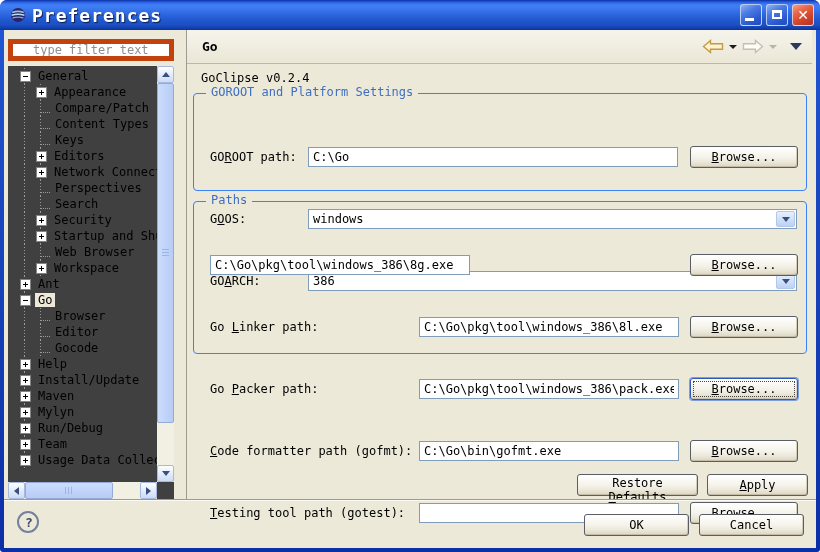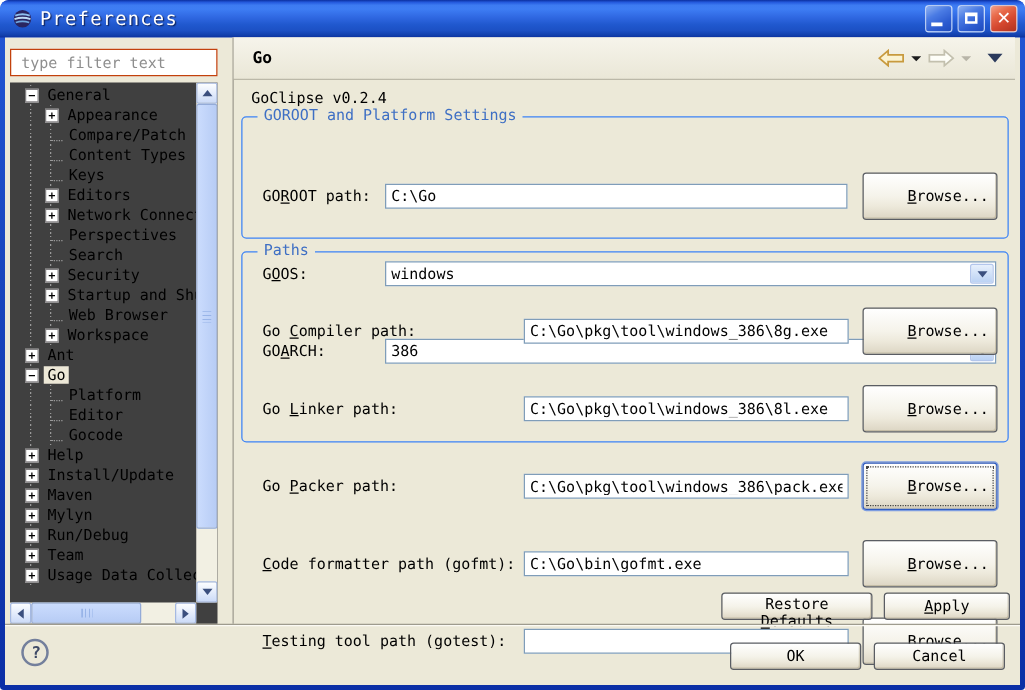--- a/index.html
+++ b/index.html
@@ -10,40 +10,40 @@
   }
   u{text-decoration:underline;text-underline-offset:1px;}
 
   
   .window{position:absolute;inset:0;border-radius:7px 7px 3px 3px;overflow:hidden;
     background:linear-gradient(180deg,#2257D6 0%,#1946BE 40%,#0B2FA6 100%);}
   .titlebar{position:absolute;top:0;left:0;right:0;height:30px;
     background:linear-gradient(180deg,#0B2FA0 0%,#2359DD 6%,#3D7BF2 14%,#3E7DF4 24%,#2E66E0 48%,#2058CE 66%,#1C50C4 82%,#1240AC 94%,#0B2F9E 100%);
     display:flex;align-items:center;}
   .app-icon{width:16px;height:16px;margin:0 6px 0 10px;flex:none;}
-  .title-text{color:#fff;font-weight:normal;font-size:15px;letter-spacing:1px;
+  .title-text{color:#fff;font-weight:bold;font-size:18px;letter-spacing:1px;
     text-shadow:1px 1px 1px rgba(0,0,20,.65);}
   .winbtns{margin-left:auto;display:flex;gap:4px;padding-right:6px;}
   .wbtn{width:22px;height:22px;border-radius:3px;position:relative;cursor:pointer;
     border:1px solid rgba(230,240,255,.75);box-sizing:border-box;}
   .wbtn.minmax{background:linear-gradient(150deg,#8FB2F2 0%,#4A7BE4 35%,#2C5BD0 70%,#1E4BBE 100%);}
   .wbtn.close{background:linear-gradient(150deg,#F5A088 0%,#E86A4A 30%,#D5482F 60%,#B03220 100%);}
   .g-min{position:absolute;left:4px;bottom:4px;width:9px;height:3px;background:#fff;}
   .g-max{position:absolute;left:5px;top:5px;width:10px;height:9px;box-sizing:border-box;
     border:2px solid #fff;border-top-width:3px;background:transparent;}
   .g-close{position:absolute;inset:0;color:#fff;font-weight:bold;font-size:14px;
     line-height:20px;text-align:center;font-family:"DejaVu Sans",sans-serif;}
 
   
   .dlg-body{position:absolute;left:4px;right:4px;top:30px;bottom:4px;background:#ECE9D8;}
 
   
   .filter{position:absolute;left:4px;top:9px;width:166px;height:22px;box-sizing:border-box;
-    border:1px solid #c2410c;background:#fff;font:12px "DejaVu Sans Mono",monospace;
-    padding:0 8px;color:#0f172a;}
+    border:5px solid #c2410c;background:#fff;font:12px "DejaVu Sans Mono",monospace;
+    padding:0 20px;color:#0f172a;}
   .filter::placeholder{color:#8e8e8e;}
   .tree{position:absolute;left:4px;top:36px;width:166px;height:433px;background:#404040;overflow:hidden;}
   .tree-rows{position:absolute;left:0;top:2px;right:17px;bottom:17px;overflow:hidden;}
   .trow{display:flex;align-items:center;height:16px;white-space:nowrap;
     background-repeat:no-repeat;cursor:default;}
   .trow{background-image:repeating-linear-gradient(180deg,#9a9a9a 0 1px,transparent 1px 3px);
     background-size:1px 16px;background-position:16px 0;}
   .trow.lvl1{background-image:
       repeating-linear-gradient(180deg,#9a9a9a 0 1px,transparent 1px 3px),
       repeating-linear-gradient(180deg,#9a9a9a 0 1px,transparent 1px 3px);
@@ -111,21 +111,21 @@
     border:1px solid #7F9DB9;background:#fff;align-items:stretch;}
   .combo-val{flex:1;padding:1px 4px;line-height:16px;overflow:hidden;}
   .combo-btn{flex:none;width:17px;margin:1px;border:1px solid #B3C6EC;border-radius:2px;
     background:linear-gradient(180deg,#E7F0FC,#BBD2F4);
     display:flex;align-items:center;justify-content:center;cursor:pointer;}
 
   .btn{box-sizing:border-box;border:1px solid #5A5D63;border-radius:3px;
     background:linear-gradient(180deg,#FFFFFF 0%,#F5F3EA 50%,#EDE9DB 72%,#DCD5C3 100%);
     font:12px "DejaVu Sans Mono",monospace;color:#000;cursor:pointer;
     box-shadow:inset -1px -1px 0 rgba(160,150,120,.4);}
-  .browse{flex:none;width:108px;height:38px;margin-left:auto;margin-right:8px;text-align:right;}
+  .browse{flex:none;width:108px;height:22px;margin-left:auto;margin-right:8px;}
   .btn.focused{border:1px solid #2F5BC0;box-shadow:0 0 0 1px #7C9CE0, inset -1px -1px 0 rgba(160,150,120,.3);
     outline:1px dotted #444;outline-offset:-4px;}
 
   .actions{position:absolute;left:0;right:0;top:444px;height:22px;}
   .btn.restore{position:absolute;left:390px;width:121px;height:22px;}
   .btn.apply{position:absolute;left:520px;width:101px;height:22px;}
 
   
   .sep{position:absolute;left:0;right:0;top:469px;height:2px;
     background:linear-gradient(180deg,#9E9B8E 0 50%,#FBFAF4 50% 100%);}
@@ -226,21 +226,21 @@
           <div class="trow lvl0">
             <span class="ebox plus"></span>
             <span class="tlabel">Ant</span>
           </div>
           <div class="trow lvl0 sel">
             <span class="ebox minus"></span>
             <span class="tlabel">Go</span>
           </div>
           <div class="trow lvl1">
             <span class="stub"></span>
-            <span class="tlabel">Platform</span>
+            <span class="tlabel">Browser</span>
           </div>
           <div class="trow lvl1">
             <span class="stub"></span>
             <span class="tlabel">Editor</span>
           </div>
           <div class="trow lvl1">
             <span class="stub"></span>
             <span class="tlabel">Gocode</span>
           </div>
           <div class="trow lvl0">
@@ -338,21 +338,20 @@
                 </span>
             </span>
           </div>
         </div>
       </div>
 
       <div class="group paths">
         <span class="gtitle">Paths</span>
         <div class="grows" id="path-rows">
             <div class="prow">
-              <span class="plabel">Go <u>C</u>ompiler path:</span>
               <input class="field pfield" value="C:\Go\pkg\tool\windows_386\8g.exe" style="">
               <button class="btn browse"><u>B</u>rowse...</button>
             </div>
             <div class="prow">
               <span class="plabel">Go <u>L</u>inker path:</span>
               <input class="field pfield" value="C:\Go\pkg\tool\windows_386\8l.exe" style="">
               <button class="btn browse"><u>B</u>rowse...</button>
             </div>
             <div class="prow">
               <span class="plabel">Go <u>P</u>acker path:</span>

